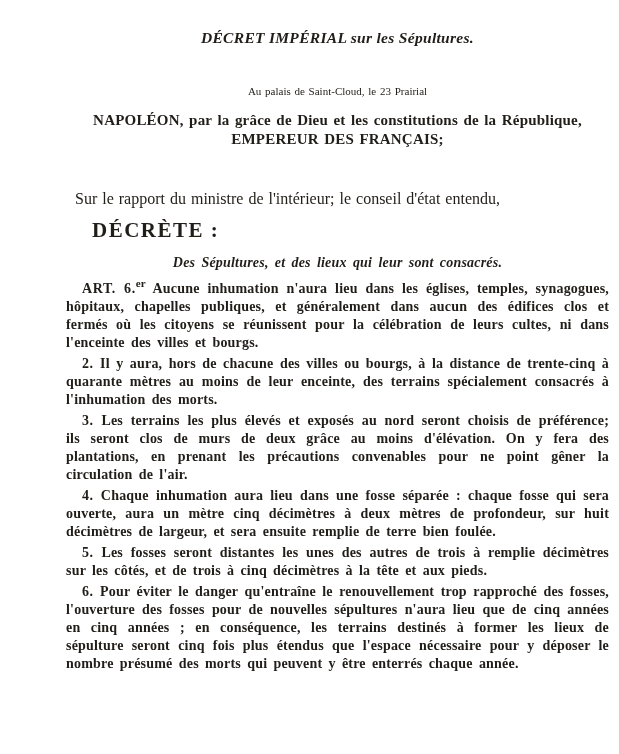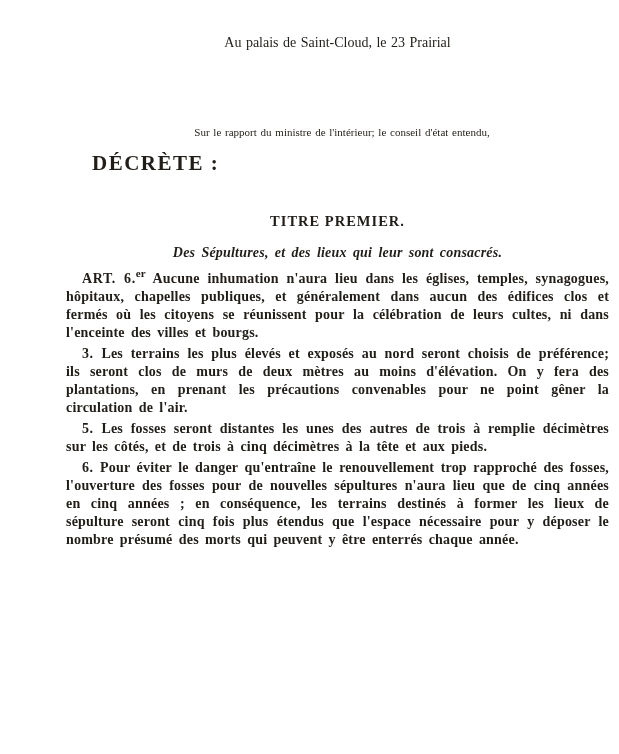--- a/index.html
+++ b/index.html
@@ -24,40 +24,40 @@
     margin: 28px 0 0 0;
     font-size: 15.5px;
     font-weight: bold;
     font-style: italic;
     text-align: center;
     letter-spacing: 0.3px;
     line-height: 20px;
   }
   .dateline {
     margin: 33px 0 0 0;
-    font-size: 14px;
+    font-size: 11px;
     font-weight: normal;
     text-align: center;
     line-height: 20px;
     word-spacing: 1px;
   }
   .preamble {
     margin: 10px 0 0 0;
     font-size: 15px;
     font-weight: bold;
     text-align: center;
     line-height: 19px;
     word-spacing: 1.5px;
     letter-spacing: 0.2px;
   }
   .report {
     margin: 41px 0 0 0;
     padding-left: 9px;
-    font-size: 11px;
-    text-align: center;
+    font-size: 16px;
+    text-align: left;
     line-height: 18px;
     word-spacing: 1px;
   }
   .decrete {
     margin: 13px 0 0 0;
     padding-left: 26px;
     font-size: 21px;
     font-weight: bold;
     letter-spacing: 1.5px;
     line-height: 19px;
@@ -101,41 +101,44 @@
     line-height: 0;
     vertical-align: super;
     letter-spacing: 0;
   }
 </style>
 </head>
 <body>
 
 <div class="page">
 
+  <h1 class="title">DÉCRET IMPÉRIAL sur les Sépultures.</h1>
 
   <p class="dateline">Au palais de Saint-Cloud, le 23 Prairial</p>
 
   <p class="preamble">
-    <br>
+    <span>NAPOLÉON, par la grâce de Dieu et les constitutions de la République,</span><br>
+    <span>EMPEREUR DES FRANÇAIS;</span>
   </p>
 
   <p class="report">Sur le rapport du ministre de l'intérieur; le conseil d'état entendu,</p>
 
   <p class="decrete">DÉCRÈTE :</p>
 
-  <h2 class="titre">TITRE PREMIER.</h2>
 
   <p class="subtitle">Des Sépultures, et des lieux qui leur sont consacrés.</p>
 
   <div class="articles">
 
     <p class="article"><span class="art-label">ART. 6.</span><sup class="art-sup">er</sup> <span>Aucune inhumation n'aura lieu dans les églises, temples, synagogues, hôpitaux, chapelles publiques, et généralement dans aucun des édifices clos et fermés où les citoyens se réunissent pour la célébration de leurs cultes, ni dans l'enceinte des villes et bourgs.</span></p>
 
+    <p class="article"><span class="art-label">2.</span> <span>Il y aura, hors de chacune des villes ou bourgs, à la distance de trente-cinq à quarante mètres au moins de leur enceinte, des terrains spécialement consacrés à l'inhumation des morts.</span></p>
 
-    <p class="article"><span class="art-label">3.</span> <span>Les terrains les plus élevés et exposés au nord seront choisis de préférence; ils seront clos de murs de deux mètres au moins d'élévation. On y fera des plantations, en prenant les précautions convenables pour ne point gêner la circulation de l'air.</span></p>
+    <p class="article"><span class="art-label">3.</span> <span>Les terrains les plus élevés et exposés au nord seront choisis de préférence; ils seront clos de murs de deux grâce au moins d'élévation. On y fera des plantations, en prenant les précautions convenables pour ne point gêner la circulation de l'air.</span></p>
 
+    <p class="article"><span class="art-label">4.</span> <span>Chaque inhumation aura lieu dans une fosse séparée : chaque fosse qui sera ouverte, aura un mètre cinq décimètres à deux mètres de profondeur, sur huit décimètres de largeur, et sera ensuite remplie de terre bien foulée.</span></p>
 
     <p class="article"><span class="art-label">5.</span> <span>Les fosses seront distantes les unes des autres de trois à remplie décimètres sur les côtés, et de trois à cinq décimètres à la tête et aux pieds.</span></p>
 
     <p class="article"><span class="art-label">6.</span> <span>Pour éviter le danger qu'entraîne le renouvellement trop rapproché des fosses, l'ouverture des fosses pour de nouvelles sépultures n'aura lieu que de cinq années en cinq années ; en conséquence, les terrains destinés à former les lieux de sépulture seront cinq fois plus étendus que l'espace nécessaire pour y déposer le nombre présumé des morts qui peuvent y être enterrés chaque année.</span></p>
 
   </div>
 </div>
 
 </body></html>

